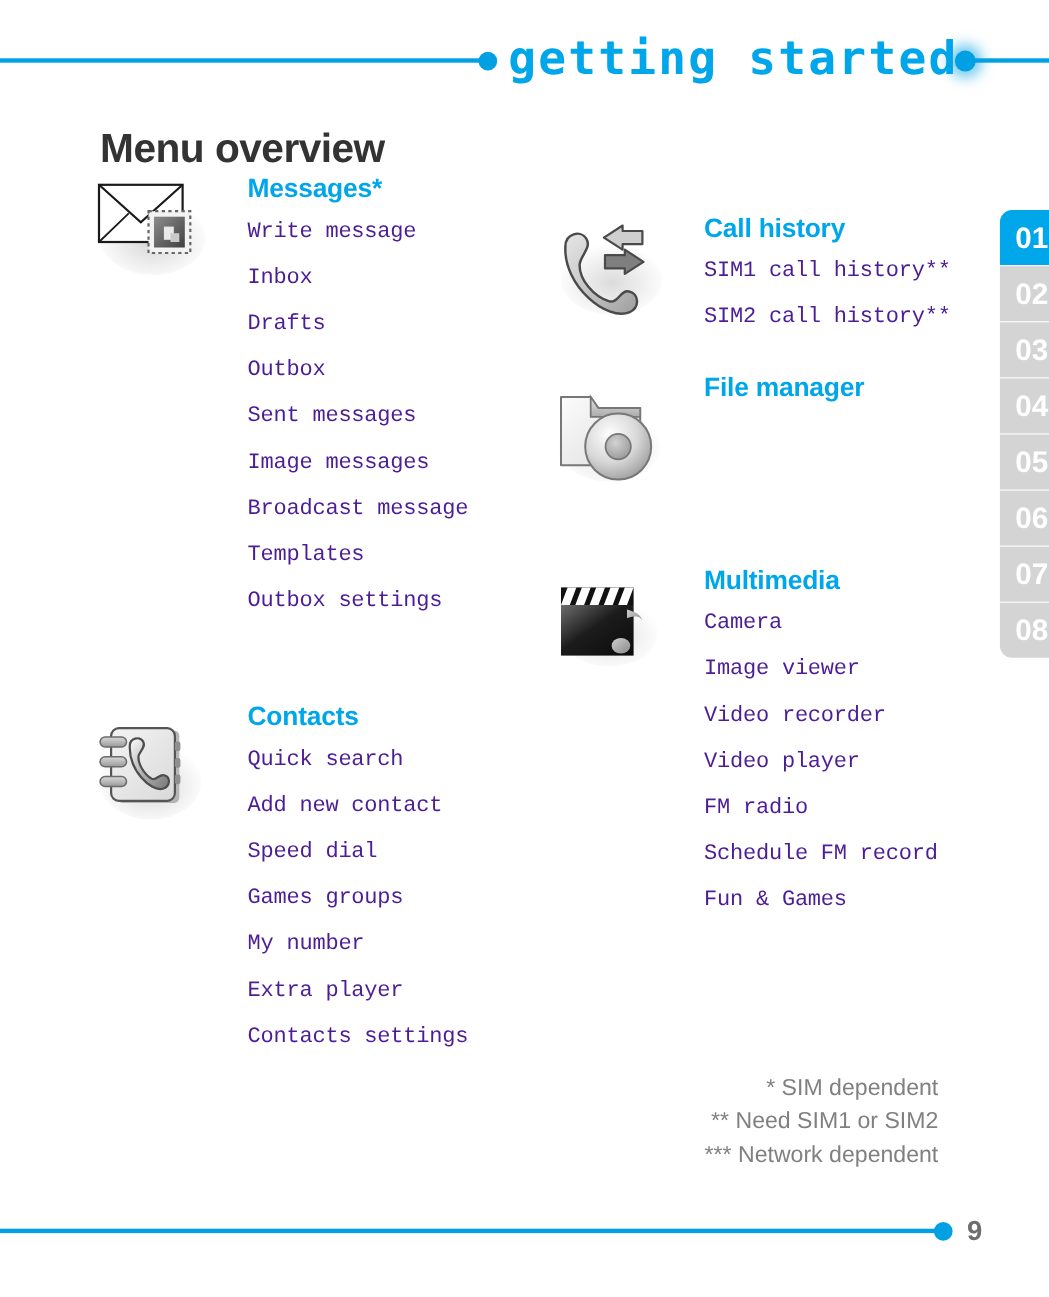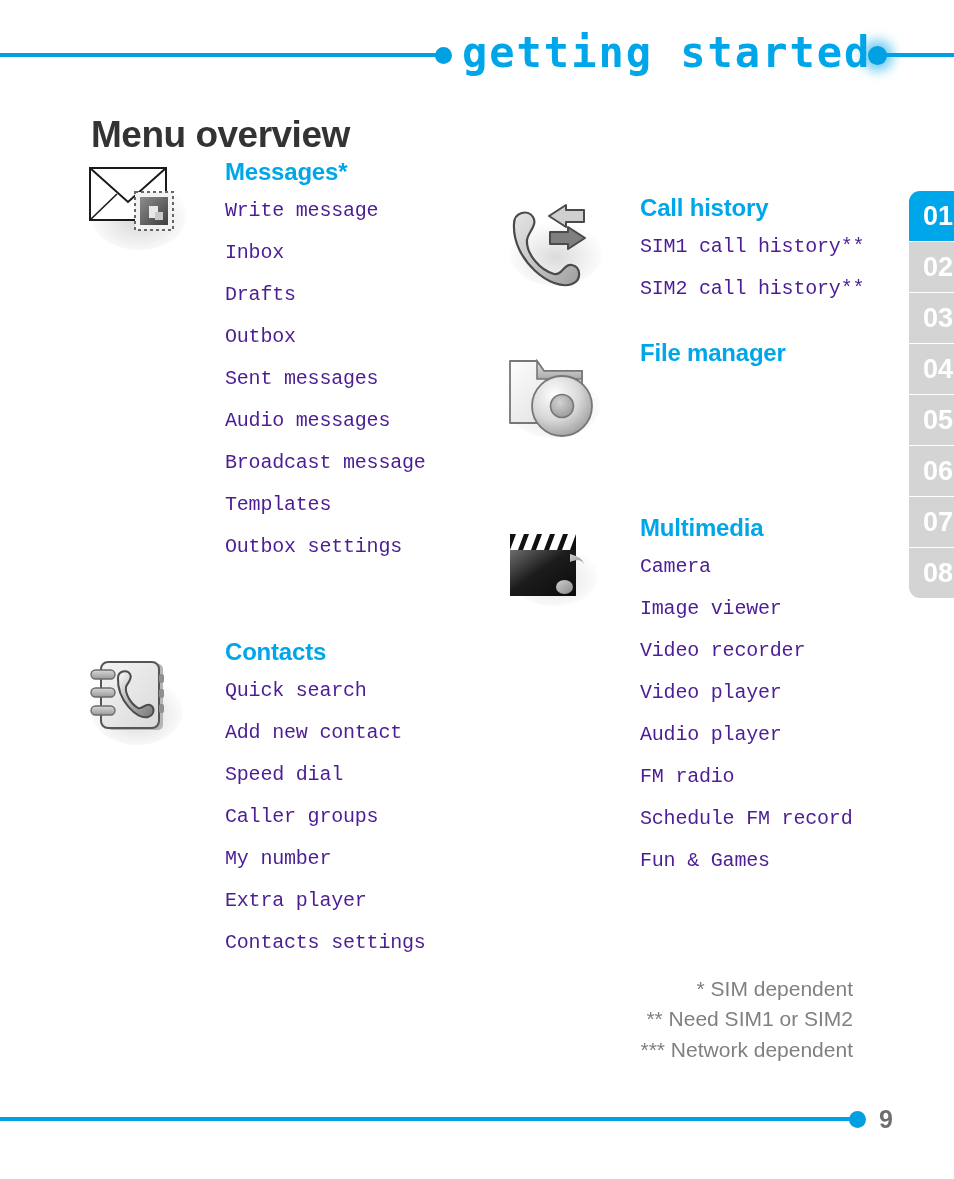--- a/index.html
+++ b/index.html
@@ -122,21 +122,21 @@
           </g>
         </svg>
       </div>
       <div class="group-body">
         <div class="g-title">Messages*</div>
         <div class="g-item">Write message</div>
         <div class="g-item">Inbox</div>
         <div class="g-item">Drafts</div>
         <div class="g-item">Outbox</div>
         <div class="g-item">Sent messages</div>
-        <div class="g-item">Audio messages</div>
+        <div class="g-item">Image messages</div>
         <div class="g-item">Broadcast message</div>
         <div class="g-item">Templates</div>
         <div class="g-item">Outbox settings</div>
       </div>
     </div>
 
     <div class="group" style="margin-top:10px;">
       <div class="group-icon" style="top:16px;">
         <svg width="100" height="100" viewBox="0 0 100 100">
           <defs>
@@ -168,21 +168,21 @@
           <rect x="6" y="32" width="24" height="9" rx="4.5" fill="url(#ringG)" stroke="#6b6b6b" stroke-width="1.4"></rect>
           <rect x="6" y="50" width="24" height="9" rx="4.5" fill="url(#ringG)" stroke="#6b6b6b" stroke-width="1.4"></rect>
           <path d="M33 22 C33 15 42 13 45 18 C48 23 42 27 41 31 C40 38 46 48 53 52 C57 54 60 47 65 49 C70 51 70 59 63 61 C52 64 32 44 33 22 Z" fill="url(#hsG)" stroke="#4d4d4d" stroke-width="2" stroke-linejoin="round"></path>
         </svg>
       </div>
       <div class="group-body">
         <div class="g-title">Contacts</div>
         <div class="g-item">Quick search</div>
         <div class="g-item">Add new contact</div>
         <div class="g-item">Speed dial</div>
-        <div class="g-item">Caller groups</div>
+        <div class="g-item">Games groups</div>
         <div class="g-item">My number</div>
         <div class="g-item">Extra player</div>
         <div class="g-item">Contacts settings</div>
       </div>
     </div>
   </div>
 
   <div class="col col-right">
 
     <div class="group" style="min-height:145px;">
@@ -284,21 +284,20 @@
             <ellipse cx="60.5" cy="63" rx="8.5" ry="7" fill="url(#noteG)"></ellipse>
           </g>
         </svg>
       </div>
       <div class="group-body">
         <div class="g-title">Multimedia</div>
         <div class="g-item">Camera</div>
         <div class="g-item">Image viewer</div>
         <div class="g-item">Video recorder</div>
         <div class="g-item">Video player</div>
-        <div class="g-item">Audio player</div>
         <div class="g-item">FM radio</div>
         <div class="g-item">Schedule FM record</div>
         <div class="g-item">Fun &amp; Games</div>
       </div>
     </div>
   </div>
 
   <div class="footnotes">
     <div>* SIM dependent</div>
     <div>** Need SIM1 or SIM2</div>

